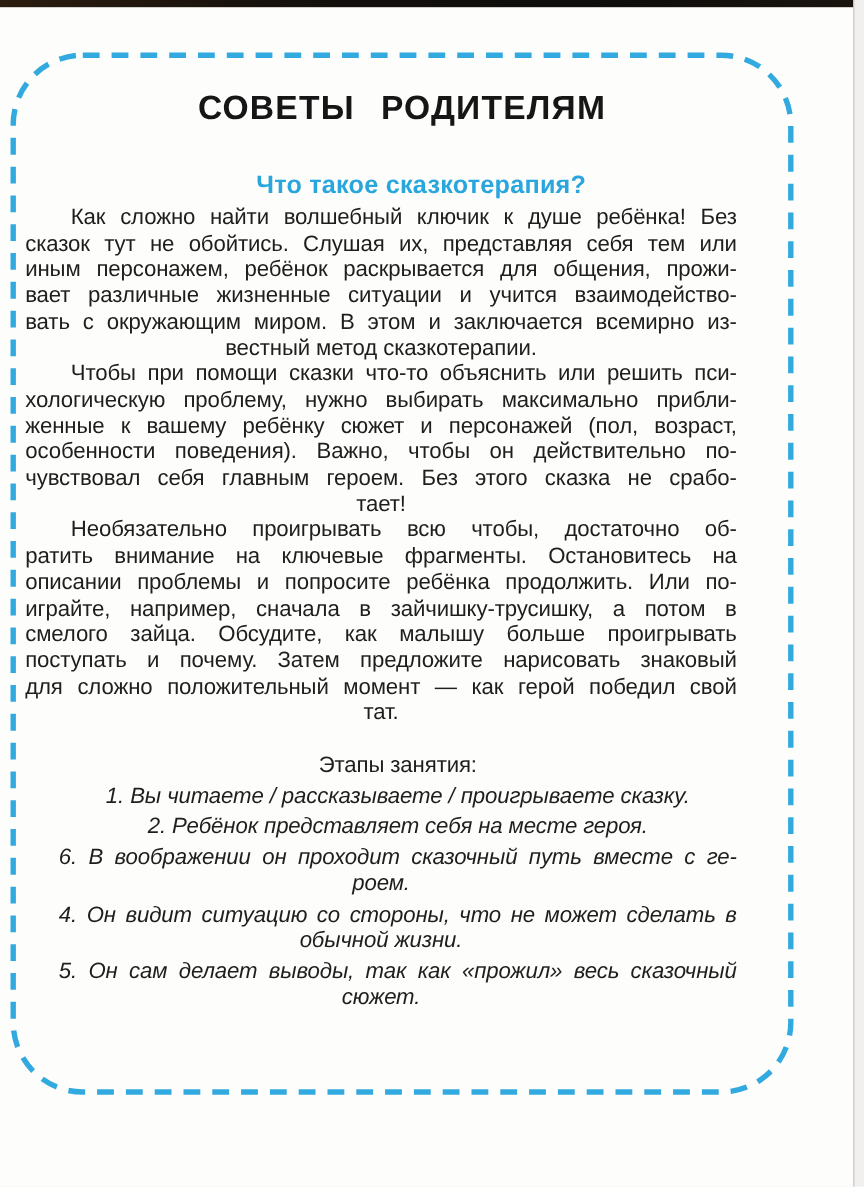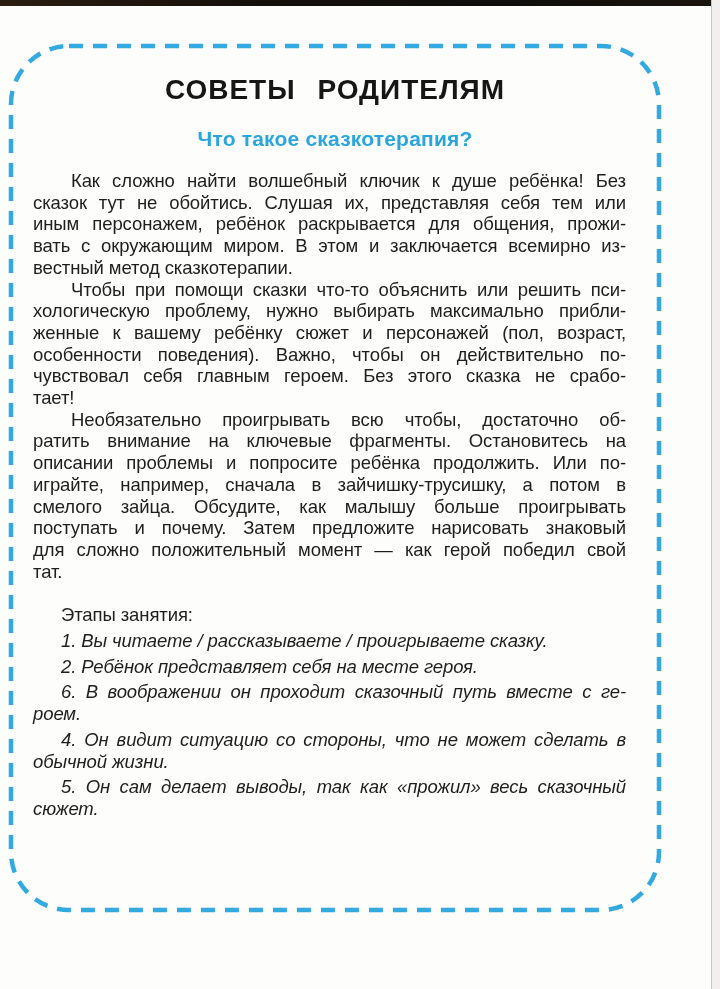--- a/index.html
+++ b/index.html
@@ -36,37 +36,37 @@
     text-align: center;
     font-size: 28px;
     font-weight: bold;
     letter-spacing: 1px;
     word-spacing: 13px;
     color: #161616;
   }
   .subtitle {
     position: absolute;
     left: 10px; top: 127px; width: 650px;
-    margin: 0;
+    margin: 16px;
     text-align: center;
     font-size: 21px;
     font-weight: bold;
     letter-spacing: 0.2px;
   }
   .article {
     position: absolute;
-    left: 33px; top: 170px;
+    left: 21px; top: 170px;
     width: 593px;
     font-size: 18.5px;
     line-height: 21.7px;
     color: #1e1e1e;
     letter-spacing: -0.1px;
   }
   .para { margin: 0; }
-  .line { text-align: left; }
+  .line { text-align: center; }
   .jl { text-align: justify; text-align-last: justify; }
   .ind { text-indent: 38px; }
   .stages-heading { margin-top: 22px; }
   .stages-heading .ind, .stage .ind { text-indent: 28px; }
   .stage { margin-top: 4px; font-style: italic; }
 </style>
 </head>
 <body>
 
 <div class="page">
@@ -79,20 +79,21 @@
   </svg>
 
   <h1 class="title">СОВЕТЫ РОДИТЕЛЯМ</h1>
   <h2 class="subtitle" id="subtitle" style="color: rgb(40, 166, 221);">Что такое сказкотерапия?</h2>
 
   <div class="article" id="article">
       <div class="para ">
         <div class="line jl ind">Как сложно найти волшебный ключик к душе ребёнка! Без</div>
         <div class="line jl">сказок тут не обойтись. Слушая их, представляя себя тем или</div>
         <div class="line jl">иным персонажем, ребёнок раскрывается для общения, прожи-</div>
+        <div class="line jl">вает различные жизненные ситуации и учится взаимодейство-</div>
         <div class="line jl">вать с окружающим миром. В этом и заключается всемирно из-</div>
         <div class="line">вестный метод сказкотерапии.</div>
       </div>
       <div class="para ">
         <div class="line jl ind">Чтобы при помощи сказки что-то объяснить или решить пси-</div>
         <div class="line jl">хологическую проблему, нужно выбирать максимально прибли-</div>
         <div class="line jl">женные к вашему ребёнку сюжет и персонажей (пол, возраст,</div>
         <div class="line jl">особенности поведения). Важно, чтобы он действительно по-</div>
         <div class="line jl">чувствовал себя главным героем. Без этого сказка не срабо-</div>
         <div class="line">тает!</div>

